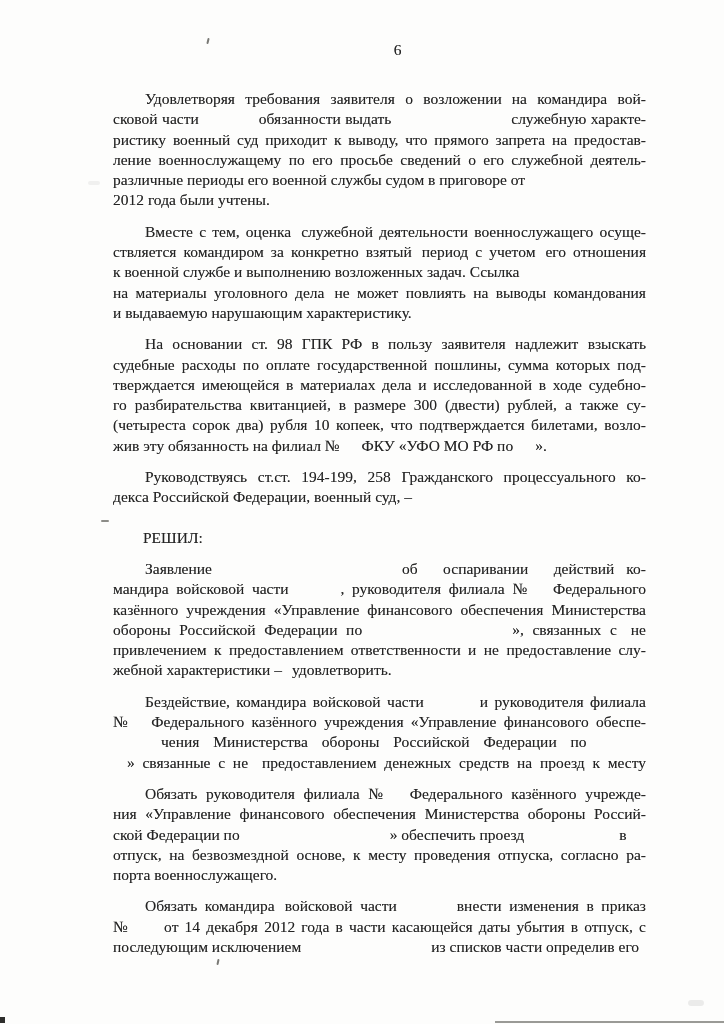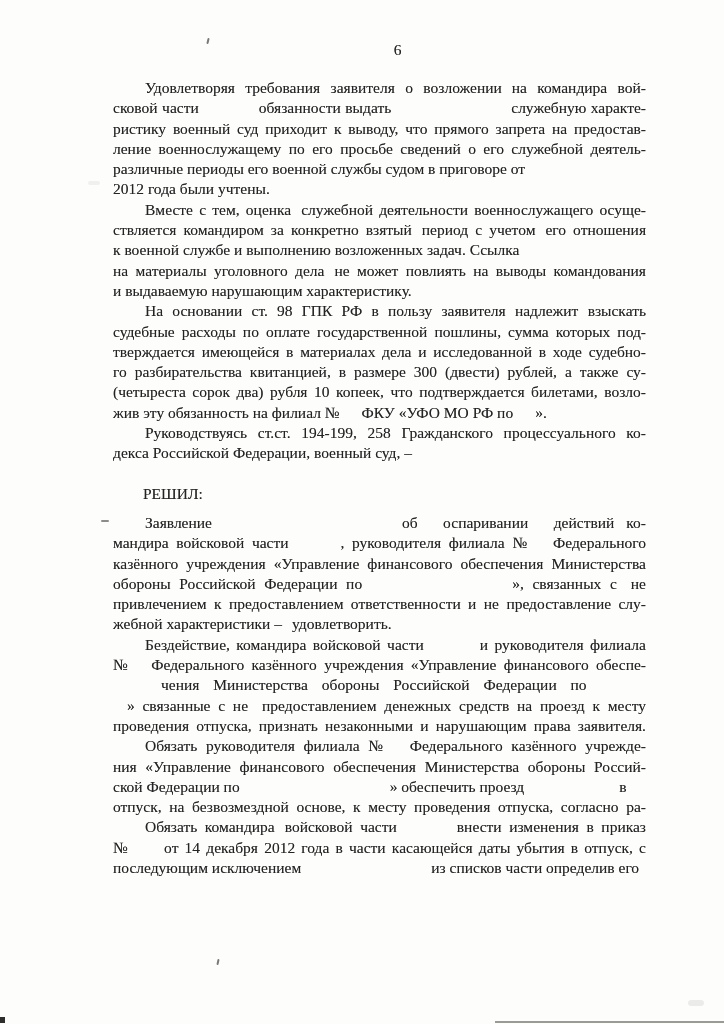--- a/index.html
+++ b/index.html
@@ -30,21 +30,21 @@
     left: 113px;
     width: 533px;
   }
   .line {
     font-size: 15.5px;
     line-height: 20.3px;
     white-space: normal;
     text-shadow: 0 0 0.5px rgba(40,40,40,0.45);
   }
   .line.just { text-align: justify; text-align-last: justify; }
-  .line.ind { text-indent: 32px; }
+  .line.ind { text-indent: 32px; margin-top: 11px; }
   .gap { display: inline-block; height: 1px; }
   .heading {
     font-size: 15.5px;
     line-height: 20.3px;
     padding-left: 30px;
     margin: 20px 0 9px 0;
     text-shadow: 0 0 0.5px rgba(40,40,40,0.45);
   }
   
   .artifact { position: absolute; background: #6b6b68; }
@@ -85,25 +85,25 @@
       <div class="line just ind">Заявление<span class="gap" style="width: 190px;"></span>об оспаривании действий<span class="gap" style="width: 12px;"></span>ко-</div>
       <div class="line just">мандира войсковой части<span class="gap" style="width: 52px;"></span>, руководителя филиала №<span class="gap" style="width: 22px;"></span>Федерального</div>
       <div class="line just">казённого учреждения «Управление финансового обеспечения Министерства</div>
       <div class="line just">обороны Российской Федерации по<span class="gap" style="width: 150px;"></span>», связанных с<span class="gap" style="width: 14px;"></span>не</div>
       <div class="line just">привлечением к предоставлением ответственности и не предоставление слу-</div>
       <div class="line">жебной характеристики –<span class="gap" style="width: 10px;"></span>удовлетворить.</div>
       <div class="line just ind">Бездействие, командира войсковой части<span class="gap" style="width: 56px;"></span>и руководителя филиала</div>
       <div class="line just">№<span class="gap" style="width: 20px;"></span>Федерального казённого учреждения «Управление финансового обеспе-</div>
       <div class="line" style="word-spacing: 10px; margin-left: 48px;">чения Министерства обороны Российской Федерации по</div>
       <div class="line just"><span class="gap" style="width: 14px;"></span>» связанные с не<span class="gap" style="width: 14px;"></span>предоставлением денежных средств на проезд к месту</div>
-      <div class="line just">проведения отпуска, признать незаконными и нарушающим права заявителя.</div>
       <div class="line just ind">Обязать руководителя филиала №<span class="gap" style="width: 22px;"></span>Федерального казённого учрежде-</div>
       <div class="line just">ния «Управление финансового обеспечения Министерства обороны Россий-</div>
       <div class="line">ской Федерации по<span class="gap" style="width: 150px;"></span>» обеспечить проезд<span class="gap" style="width: 95px;"></span>в</div>
       <div class="line just">отпуск, на безвозмездной основе, к месту проведения отпуска, согласно ра-</div>
+      <div class="line">порта военнослужащего.</div>
       <div class="line just ind">Обязать командира<span class="gap" style="width: 10px;"></span>войсковой части<span class="gap" style="width: 60px;"></span>внести изменения в приказ</div>
       <div class="line just">№<span class="gap" style="width: 34px;"></span>от 14 декабря 2012 года в части касающейся даты убытия в отпуск, с</div>
       <div class="line">последующим исключением<span class="gap" style="width: 130px;"></span>из списков части определив его</div>
     </div>
 
   <div class="artifact tick-top"></div>
   <div class="artifact dash-left"></div>
   <div class="artifact tick-bottom"></div>
   <div class="artifact edge-bottom"></div>
   <div class="artifact corner-mark"></div>

